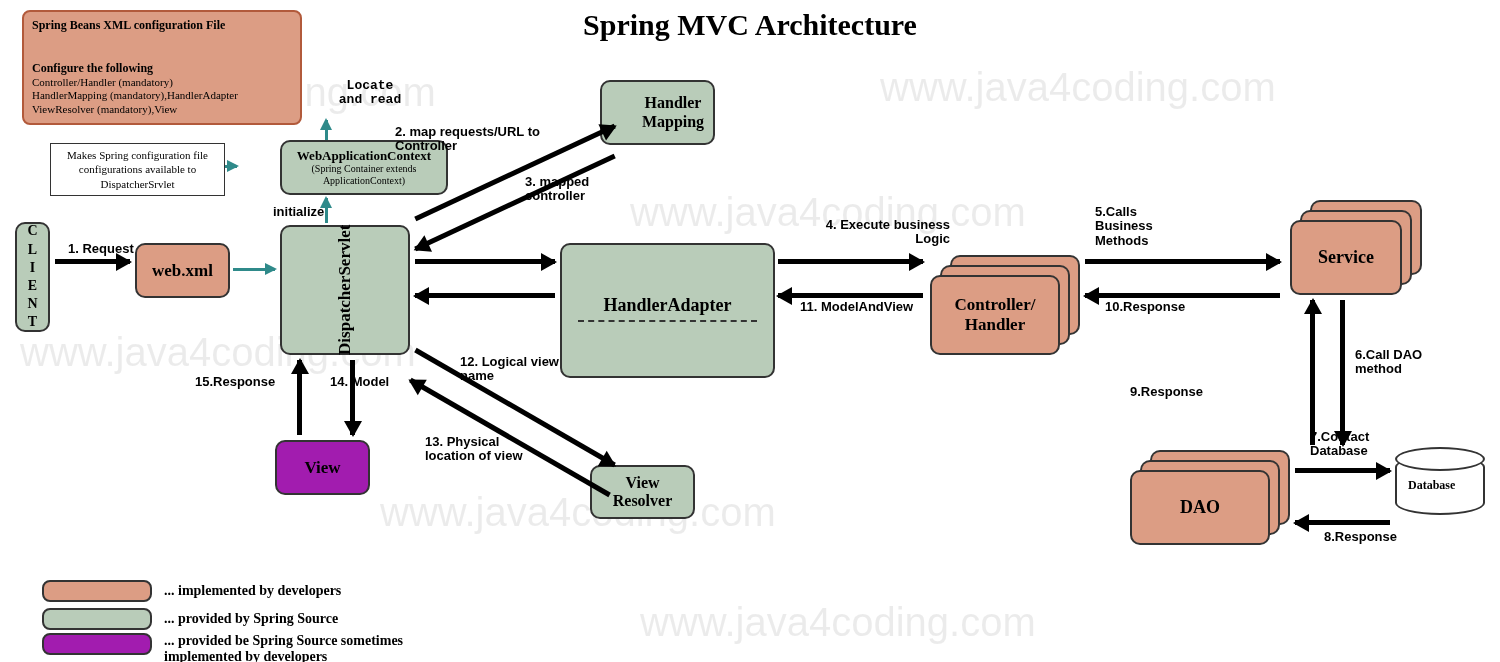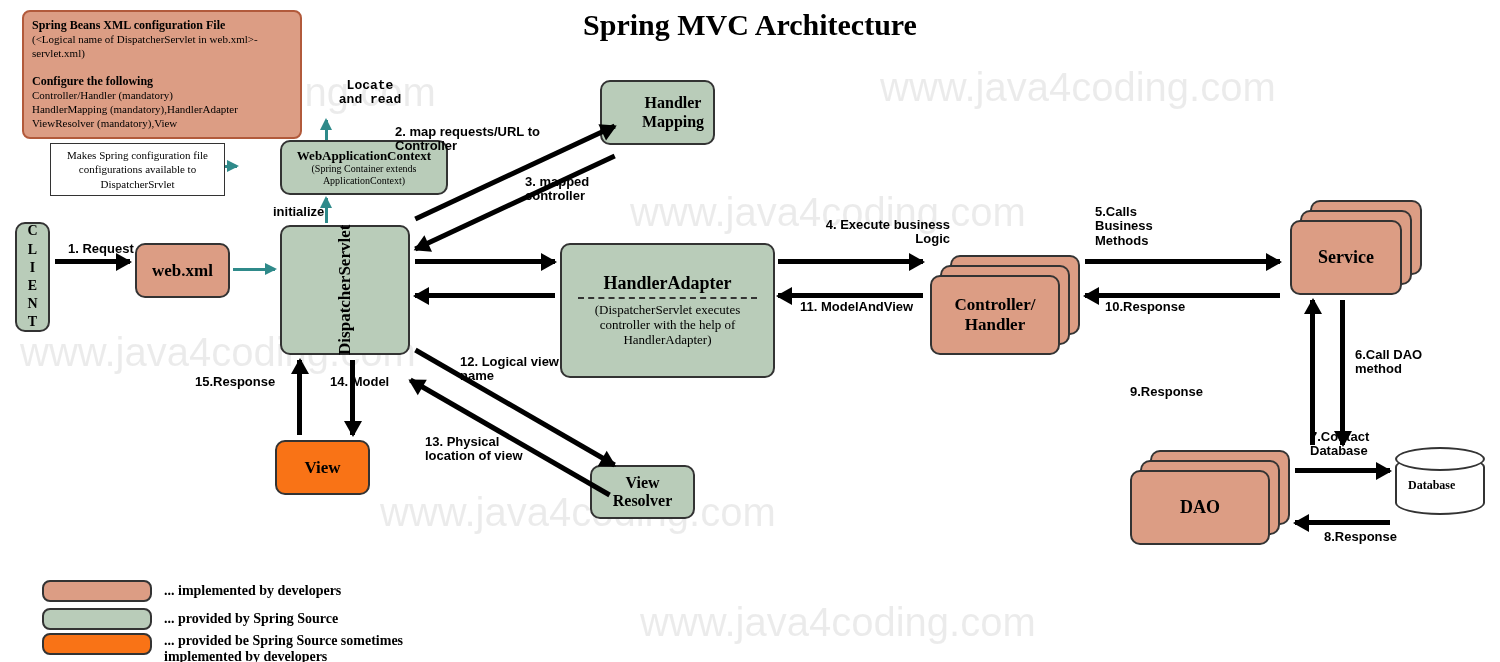--- a/index.html
+++ b/index.html
@@ -35,21 +35,21 @@
     display: flex;
     align-items: center;
     justify-content: center;
     text-align: center;
     padding: 4px 6px;
     font-weight: bold;
     line-height: 1.15;
   }
   .green   { background: #b9ccb9; }
   .orange  { background: #dc9d84; }
-  .yellow  { background: #f97316; }
+  .yellow  { background: #a21caf; }
   .box.small { font-size: 13px; font-weight: normal; line-height: 1.2; margin-left: 40px; }
   .callout {
     position: absolute;
     border: 2px solid #b25a3b;
     border-radius: 8px;
     background: #dc9d84;
     padding: 6px 8px;
     font-size: 11px;
     line-height: 1.25;
   }
@@ -152,21 +152,21 @@
 <div class="watermark" style="top:65px; left:880px;">www.java4coding.com</div>
 <div class="watermark" style="top:190px; left:630px;">www.java4coding.com</div>
 <div class="watermark" style="top:330px; left:20px;">www.java4coding.com</div>
 <div class="watermark" style="top:490px; left:380px;">www.java4coding.com</div>
 <div class="watermark" style="top:600px; left:640px;">www.java4coding.com</div>
 
 <div class="title">Spring MVC Architecture</div>
 
 <div class="callout" style="top:10px; left:22px; width:280px;">
   <b>Spring Beans XML configuration File</b><br>
-  <span>(&lt;Logical name of DispatcherServlet in web.xml&gt;-servlet.xml)</span><br><br>
+  <br><br>
   <b>Configure the following</b><br>
   <span>Controller/Handler (mandatory)</span><br>
   <span>HandlerMapping (mandatory),HandlerAdapter</span><br>
   <span>ViewResolver (mandatory),View</span>
 </div>
 
 <div class="wac-note" style="top:143px; left:50px; width:175px;">Makes Spring configuration file configurations available to DispatcherSrvlet</div>
 
 <div class="box green" style="top:222px; left:15px; width:35px; height:110px; flex-direction:column; font-size:14px; letter-spacing:0;">
   <div style="line-height:1.3;">C<br>L<br>I<br>E<br>N<br>T</div>
@@ -181,21 +181,20 @@
 
 <div class="box green" style="top:225px; left:280px; width:130px; height:130px;">
   <span style="transform:rotate(-90deg); font-size:17px; white-space:nowrap;">DispatcherServlet</span>
 </div>
 
 <div class="box green" style="top:80px; left:600px; width:115px; height:65px; font-size:16px;padding-left:37px;">Handler Mapping</div>
 
 <div class="box green" style="top:243px; left:560px; width:215px; height:135px; flex-direction:column;">
   <span class="ha-title">HandlerAdapter</span>
   <div class="ha-dash"></div>
-  <span class="ha-inner" style="padding:0 8px;">(DispatcherServlet executes controller with the help of HandlerAdapter)</span>
 </div>
 
 <div class="box orange stack-shadow" style="top:275px; left:930px; width:130px; height:80px; font-size:17px;">Controller/ Handler</div>
 
 <div class="box orange stack-shadow" style="top:220px; left:1290px; width:112px; height:75px; font-size:18px;">Service</div>
 
 <div class="box orange stack-shadow" style="top:470px; left:1130px; width:140px; height:75px; font-size:18px;">DAO</div>
 
 <div class="db" style="top:455px; left:1395px;"></div>
 <div class="db-label" style="top:478px; left:1408px;">Database</div>

